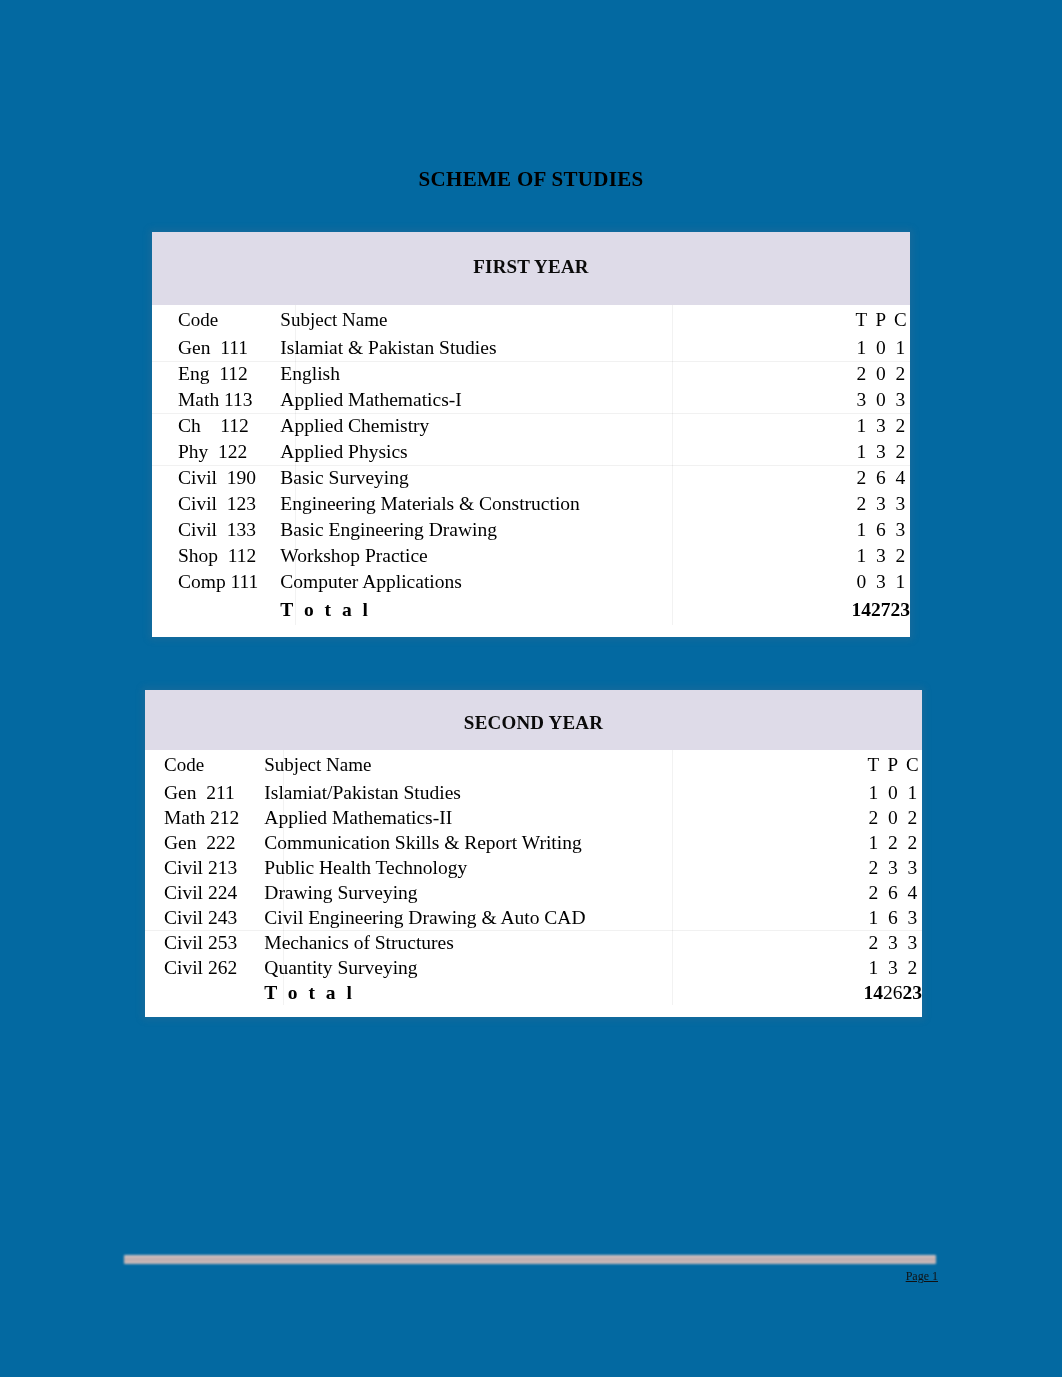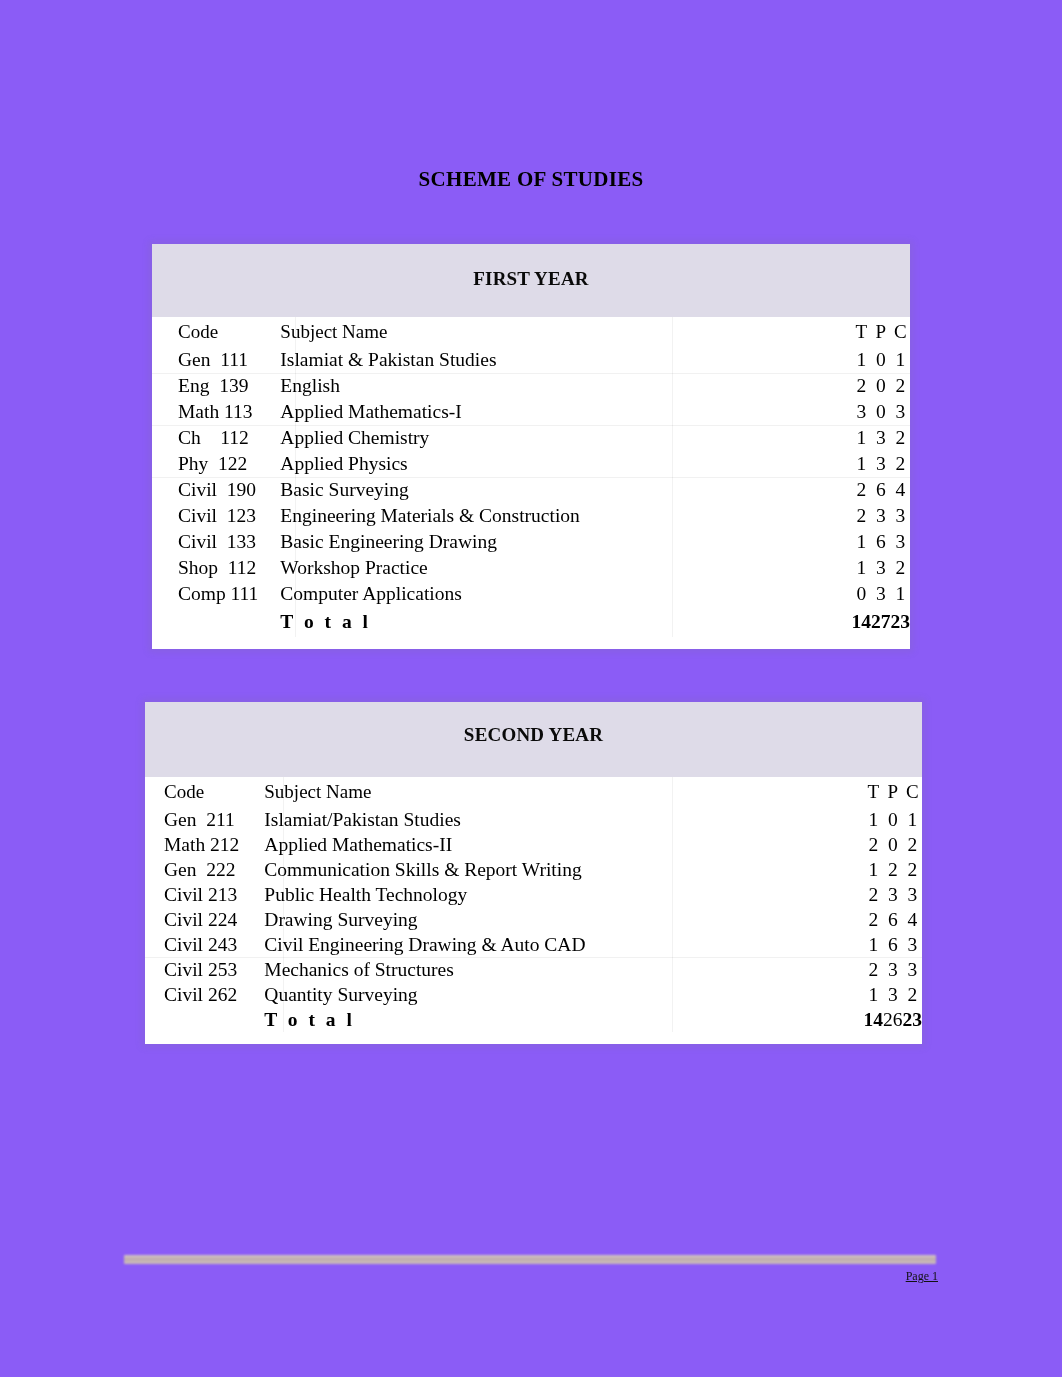--- a/index.html
+++ b/index.html
@@ -12,57 +12,56 @@
     height: 1377px;
     position: relative;
     font-family: "Liberation Serif", "DejaVu Serif", serif;
     color: #000000;
     overflow: hidden;
   }
 
   .page {
     position: absolute;
     inset: 0;
-    background: #8b5cf6;
+    background: #0369a1;
   }
 
   
   .doc-title {
     position: absolute;
     top: 167px;
     left: 0;
     width: 1062px;
     text-align: center;
     font-size: 21px;
     font-weight: bold;
     letter-spacing: 0.3px;
     color: #000;
   }
 
   
   .sched-block {
     position: absolute;
     background: #ffffff;
     box-shadow: 0 0 7px 3px rgba(120,120,130,0.16);
-    margin-top: 12px;
   }
   #block-first  { left: 152px; top: 232px;  width: 758px; }
   #block-second { left: 145px; top: 690px;  width: 777px; }
 
   .year-banner {
     background: #dedbe8;
     text-align: center;
     font-weight: bold;
     font-size: 19px;
     letter-spacing: 0.2px;
     color: #0a0a0a;
     padding: 24px 0 26px 0;
   }
   #block-first .year-banner  { padding: 24px 0 27px 0; }
-  #block-second .year-banner { padding: 22px 0 31px 0; }
+  #block-second .year-banner { padding: 22px 0 16px 0; }
 
   table.sched {
     width: 100%;
     border-collapse: collapse;
     font-size: 19px;
     background: #ffffff;
   }
   table.sched td, table.sched th {
     padding: 0;
     vertical-align: baseline;
@@ -171,21 +170,21 @@
         </thead>
         <tbody id="tbody-first">
             <tr>
               <td class="c-code">Gen  111</td>
               <td class="c-name">Islamiat &amp; Pakistan Studies</td>
               <td class="c-t">1</td>
               <td class="c-p">0</td>
               <td class="c-c">1</td>
             </tr>
             <tr class="grp">
-              <td class="c-code">Eng  139</td>
+              <td class="c-code">Eng  112</td>
               <td class="c-name">English</td>
               <td class="c-t">2</td>
               <td class="c-p">0</td>
               <td class="c-c">2</td>
             </tr>
             <tr>
               <td class="c-code">Math 113</td>
               <td class="c-name">Applied Mathematics-I</td>
               <td class="c-t">3</td>
               <td class="c-p">0</td>

